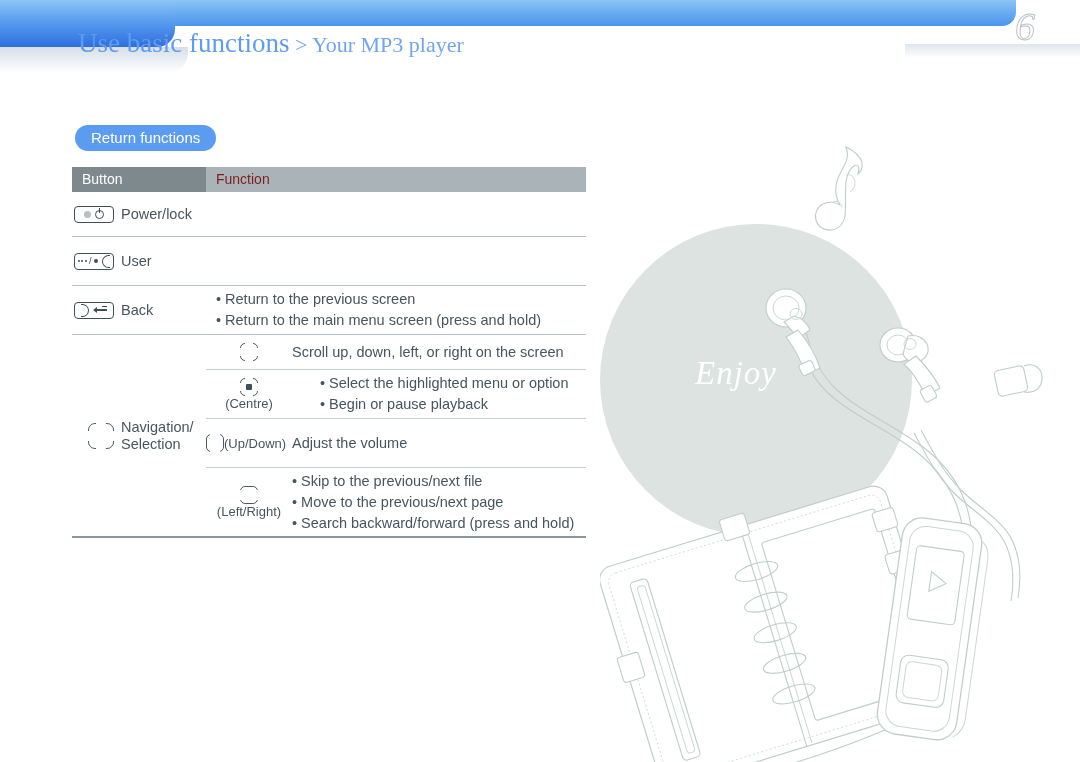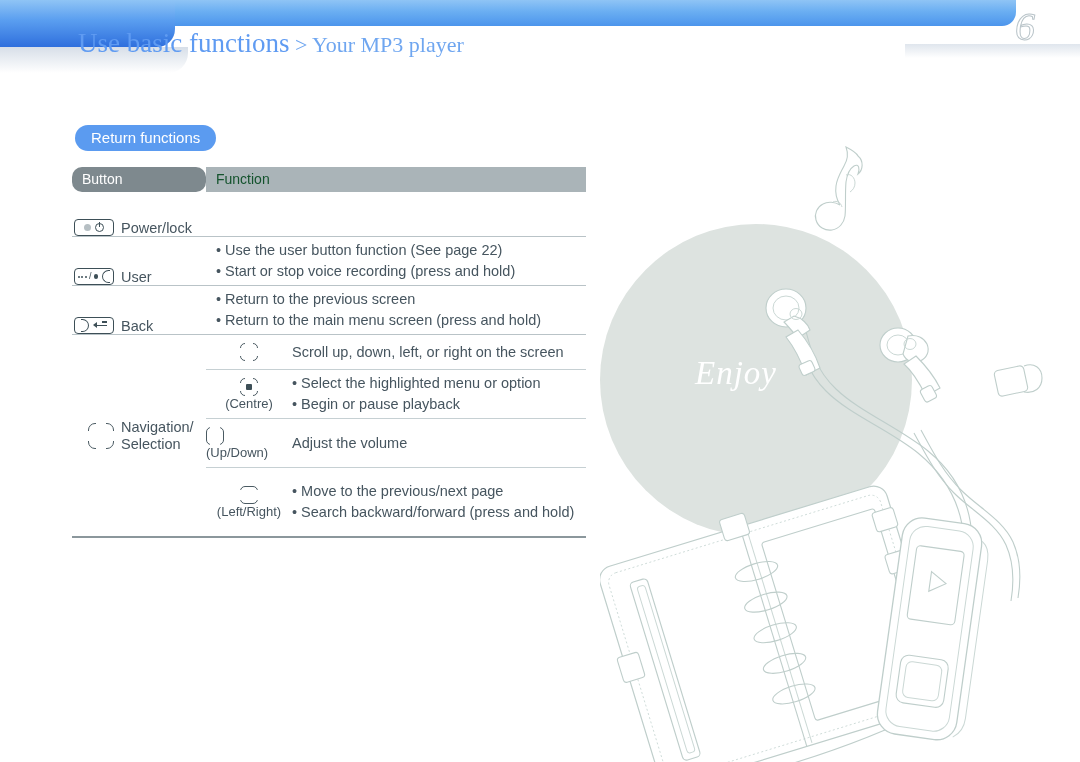--- a/index.html
+++ b/index.html
@@ -54,30 +54,30 @@
     padding:4px 16px 5px 16px;
     font-size:15px;line-height:17px;
   }
 
   
   #table{position:absolute;left:72px;top:167px;width:514px;}
   .trow{display:flex;}
   .thead{display:flex;height:25px;}
   .th-btn{
     width:134px;background:#7e898e;color:#ffffff;
-    font-size:14px;padding:4px 0 0 10px;box-sizing:border-box;border-radius:10px;
+    font-size:14px;padding:4px 0 0 10px;box-sizing:border-box;
   }
   .th-fn{
-    width:380px;background:#aab4b8;color:#14532d;
+    width:380px;background:#aab4b8;color:#7f1d1d;
     font-size:14px;padding:4px 0 0 10px;box-sizing:border-box;
   }
 
   .btncell{
     width:134px;box-sizing:border-box;
-    display:flex;align-items:flex-end;justify-content:flex-start;
+    display:flex;align-items:center;justify-content:flex-start;
     padding-left:2px;
   }
   .fncell{
     width:380px;box-sizing:border-box;padding-left:10px;
     display:flex;flex-direction:column;justify-content:center;
   }
   .sep{height:1px;background:#b9c3c7;width:514px;}
   .sep-inner{height:1px;background:#c6d0d3;width:380px;margin-left:134px;}
   .sep-strong{height:2px;background:#8b979c;width:514px;}
 
@@ -184,24 +184,20 @@
             <i></i>
             <i></i>
             <i></i>
           </span>
         <span class="slash">/</span>
         <span class="bigdot"></span>
         <span class="arcl" style="margin-left:2px;"></span>
       </div>
       <span class="lbl">User</span>
     </div>
-    <div class="fncell">
-      <div class="line"><span class="b">•</span><span>Use the user button function (See page 22)</span></div>
-      <div class="line"><span class="b">•</span><span>Start or stop voice recording (press and hold)</span></div>
-    </div>
   </div>
   <div class="sep"></div>
 
   <div class="trow" style="height:48px;">
     <div class="btncell">
       <div class="key" style="gap:3px;">
         <span class="arc" style="margin-right:1px;"></span>
         <span class="backarrow">
           <span class="hd"></span>
             <span class="bar"></span>
@@ -255,29 +251,29 @@
           <div class="pad" style="width:18px;height:18px;">
             <span class="ring" style="border-width:1.6px;border-radius:5px;"></span>
             <span class="gapw" style="left:-1px;top:5px;width:3px;height:8px;"></span>
             <span class="gapw" style="right:-1px;top:5px;width:3px;height:8px;"></span>
             <span class="gapw" style="top:-1px;left:5px;height:3px;width:8px;"></span>
             <span class="gapw" style="bottom:-1px;left:5px;height:3px;width:8px;"></span>
             <span class="ctr" style="width:6px;height:6px;"></span>
           </div>
           <span class="sublbl">(Centre)</span>
         </div>
-        <div style="flex:1;">
+        <div style="flex:1;margin-left:28px;">
           <div class="line"><span class="b">•</span><span>Select the highlighted menu or option</span></div>
           <div class="line"><span class="b">•</span><span>Begin or pause playback</span></div>
         </div>
       </div>
       <div class="sep-inner" style="margin-left:0;"></div>
 
       <div style="display:flex;height:48px;align-items:center;">
-        <div style="width:86px;display:flex;flex-direction:column;align-items:flex-start;">
+        <div style="width:86px;display:flex;flex-direction:row;align-items:center;">
           <div class="pad" style="width:18px;height:18px;">
             <span class="ring" style="border-width:1.6px;border-radius:5px;"></span>
             <span class="gapw" style="top:-1px;left:4px;height:3px;width:10px;"></span>
             <span class="gapw" style="bottom:-1px;left:4px;height:3px;width:10px;"></span>
           </div>
           <span class="sublbl">(Up/Down)</span>
         </div>
         <div style="flex:1;">
           <div class="line"><span>Adjust the volume</span></div>
         </div>
@@ -287,20 +283,21 @@
       <div style="display:flex;height:68px;align-items:center;">
         <div style="width:86px;display:flex;flex-direction:column;align-items:center;">
           <div class="pad" style="width:18px;height:18px;">
             <span class="ring" style="border-width:1.6px;border-radius:5px;"></span>
             <span class="gapw" style="left:-1px;top:4px;width:3px;height:10px;"></span>
             <span class="gapw" style="right:-1px;top:4px;width:3px;height:10px;"></span>
           </div>
           <span class="sublbl">(Left/Right)</span>
         </div>
         <div style="flex:1;">
+          <div class="line"><span class="b">•</span><span>Skip to the previous/next file</span></div>
           <div class="line"><span class="b">•</span><span>Move to the previous/next page</span></div>
           <div class="line"><span class="b">•</span><span>Search backward/forward (press and hold)</span></div>
         </div>
       </div>
 
     </div>
   </div>
   <div class="sep-strong"></div>
 </div>
 

